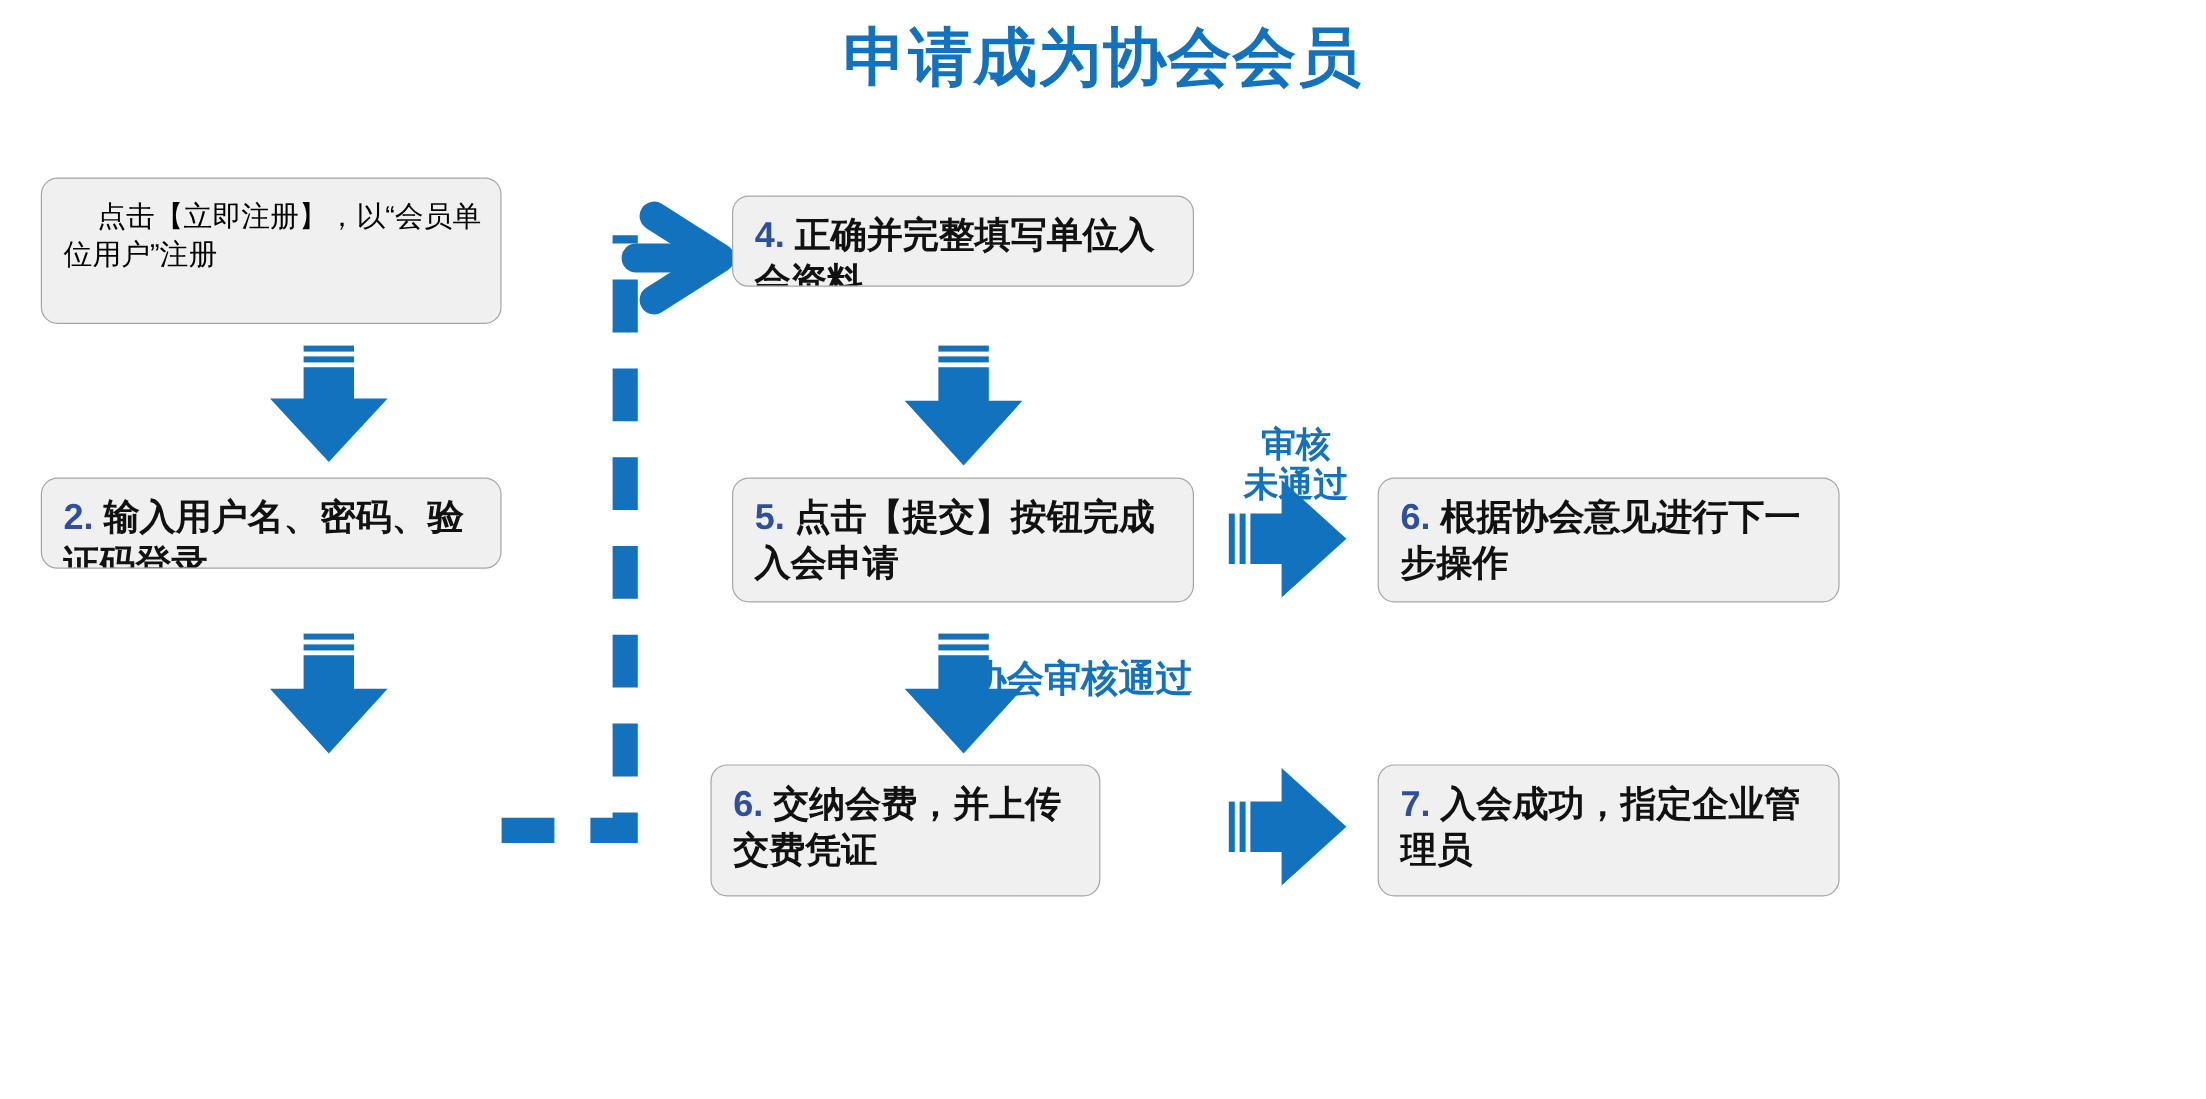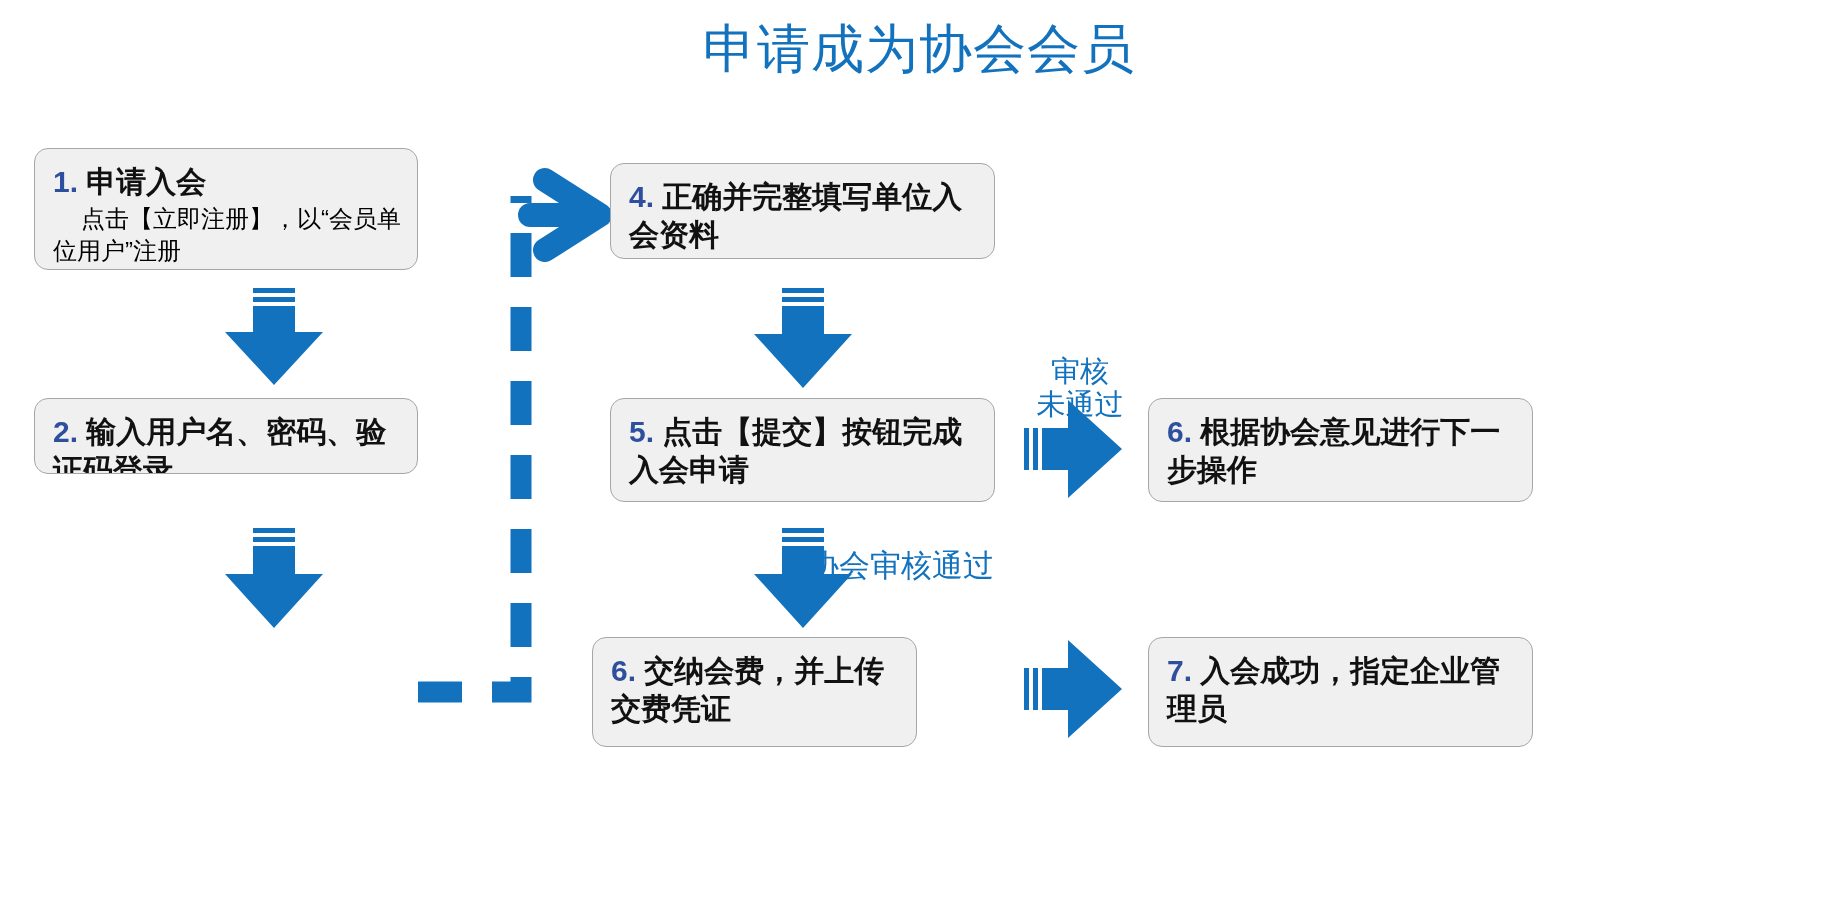--- a/index.html
+++ b/index.html
@@ -11,21 +11,21 @@
     position:relative;
   }
   #stage{position:relative;width:1838px;height:916px;}
 
   
   .title{
     position:absolute;
     left:0;right:0;top:20px;
     text-align:center;
     font-size:53px;
-    font-weight:normal;
+    font-weight:bold;
     color:#1272BE;
     letter-spacing:1px;
     line-height:1.1;
   }
 
   
   .box{
     position:absolute;
     box-sizing:border-box;
     background:#F0F0F0;
@@ -53,40 +53,40 @@
     line-height:1.33;
     margin-top:2px;
     text-indent:28px;
     white-space:pre-wrap;
   }
 
   
   #box1{left:34px;  top:148px; width:384px; height:122px;}
   #box2{left:34px;  top:398px; width:384px; height:76px;}
   #box3{left:34px;  top:637px; width:384px; height:110px;}
-  #box4{left:610px; top:163px; width:385px; height:96px;}
+  #box4{left:610px; top:163px; width:385px; height:76px;}
   #box5{left:610px; top:398px; width:385px; height:104px;}
   #box6r{left:1148px;top:398px; width:385px; height:104px;}
   #box6b{left:592px; top:637px; width:325px; height:110px;}
   #box7{left:1148px;top:637px; width:385px; height:110px;}
 
   #box3 .line{font-size:32px;}
 
   
   #arrows{
     position:absolute;left:0;top:0;
     width:1838px;height:916px;
     pointer-events:none;
   }
 
   
   .edge-label{
     position:absolute;
     color:#1272BE;
-    font-weight:normal;
+    font-weight:bold;
     font-size:29px;
     line-height:1.14;
     white-space:pre-line;
     text-align:center;
   }
   #lbl-fail{left:1022px;top:355px;width:116px;}
   #lbl-pass{left:808px;top:548px;width:230px;text-align:left;font-size:31px;}
 </style>
 </head>
 <body>
@@ -141,21 +141,20 @@
       <path d="M1042 668 v42 h26 v28 L1122 689 L1068 640 v28 z"></path>
     </g>
   </svg>
 
   <div class="edge-label" id="lbl-fail">审核
 未通过</div>
 
   <div class="edge-label" id="lbl-pass">协会审核通过</div>
 
   <div class="box" id="box1">
-    <div class="line"><span class="num">1.</span><span> 申请入会</span></div>
     <div class="sub">点击【立即注册】，以“会员单位用户”注册</div>
   </div>
 
   <div class="box" id="box2">
     <div class="line"><span class="num">2.</span><span> 输入用户名、密码、验证码登录</span></div>
   </div>
 
 
   <div class="box" id="box4">
     <div class="line"><span class="num">4.</span><span> 正确并完整填写单位入会资料</span></div>

